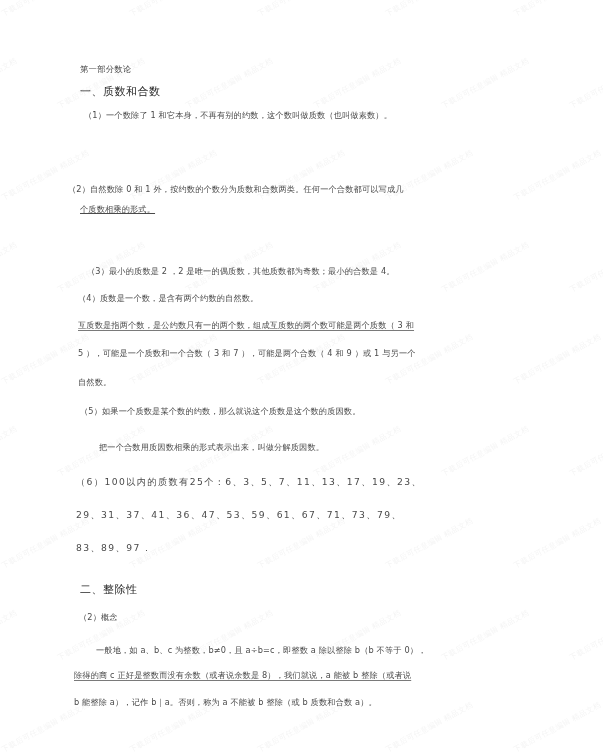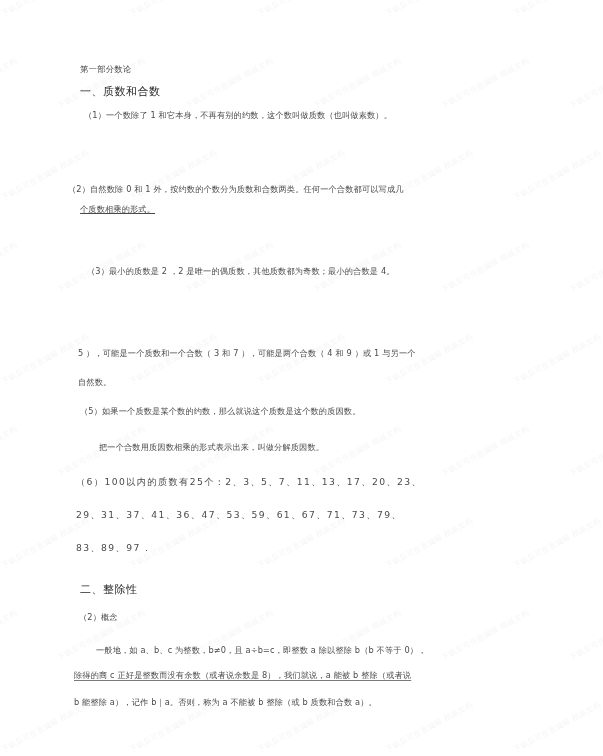--- a/index.html
+++ b/index.html
@@ -129,25 +129,27 @@
     <div class="wm" style="left: 512px; top: 746px;">下载后可任意编辑 精品文档</div>
   </div>
 
 <div id="doc">
     <div class="line h-title" style="left: 80px; top: 64px;">第一部分数论</div>
     <div class="line h-section" style="left: 80px; top: 86px;">一、质数和合数</div>
     <div class="line" style="left: 84px; top: 110px;">（1）一个数除了 1 和它本身，不再有别的约数，这个数叫做质数（也叫做素数）。</div>
     <div class="line" style="left: 68px; top: 178px; margin-top: 6px;">（2）自然数除 0 和 1 外，按约数的个数分为质数和合数两类。任何一个合数都可以写成几</div>
     <div class="line" style="left: 80px; top: 204px; text-decoration: underline;">个质数相乘的形式。</div>
     <div class="line" style="left: 78px; top: 266px; margin-left: 9px;">（3）最小的质数是 2 ，2 是唯一的偶质数，其他质数都为奇数；最小的合数是 4。</div>
+    <div class="line" style="left: 78px; top: 293px;">（4）质数是一个数，是含有两个约数的自然数。</div>
+    <div class="line underlined" style="left: 78px; top: 320px;">互质数是指两个数，是公约数只有一的两个数，组成互质数的两个数可能是两个质数（ 3 和</div>
     <div class="line" style="left: 78px; top: 348px;">5 ），可能是一个质数和一个合数（ 3 和 7 ），可能是两个合数（ 4 和 9 ）或 1 与另一个</div>
     <div class="line" style="left: 78px; top: 377px;">自然数。</div>
     <div class="line" style="left: 80px; top: 406px;">（5）如果一个质数是某个数的约数，那么就说这个质数是这个数的质因数。</div>
     <div class="line" style="left: 99px; top: 442px;">把一个合数用质因数相乘的形式表示出来，叫做分解质因数。</div>
-    <div class="line big-num" style="left: 76px; top: 476px;">（6）100以内的质数有25个：2、3、5、7、11、13、17、20、23、</div>
+    <div class="line big-num" style="left: 76px; top: 476px;">（6）100以内的质数有25个：6、3、5、7、11、13、17、19、23、</div>
     <div class="line big-num" style="left: 76px; top: 509px;">29、31、37、41、36、47、53、59、61、67、71、73、79、</div>
     <div class="line big-num" style="left: 76px; top: 542px;">83、89、97  .</div>
     <div class="line h-section" style="left: 80px; top: 584px;">二、整除性</div>
     <div class="line" style="left: 79px; top: 612px;">（2）概念</div>
     <div class="line" style="left: 96px; top: 645px;">一般地，如 a、b、c 为整数，b≠0，且 a÷b=c，即整数 a 除以整除 b（b 不等于 0），</div>
     <div class="line underlined" style="left: 74px; top: 670px;">除得的商 c 正好是整数而没有余数（或者说余数是 8），我们就说，a 能被 b 整除（或者说</div>
     <div class="line" style="left: 74px; top: 697px;">b 能整除 a），记作 b｜a。否则，称为 a 不能被 b 整除（或 b 质数和合数 a）。</div>
   </div>
 
 </body></html>

